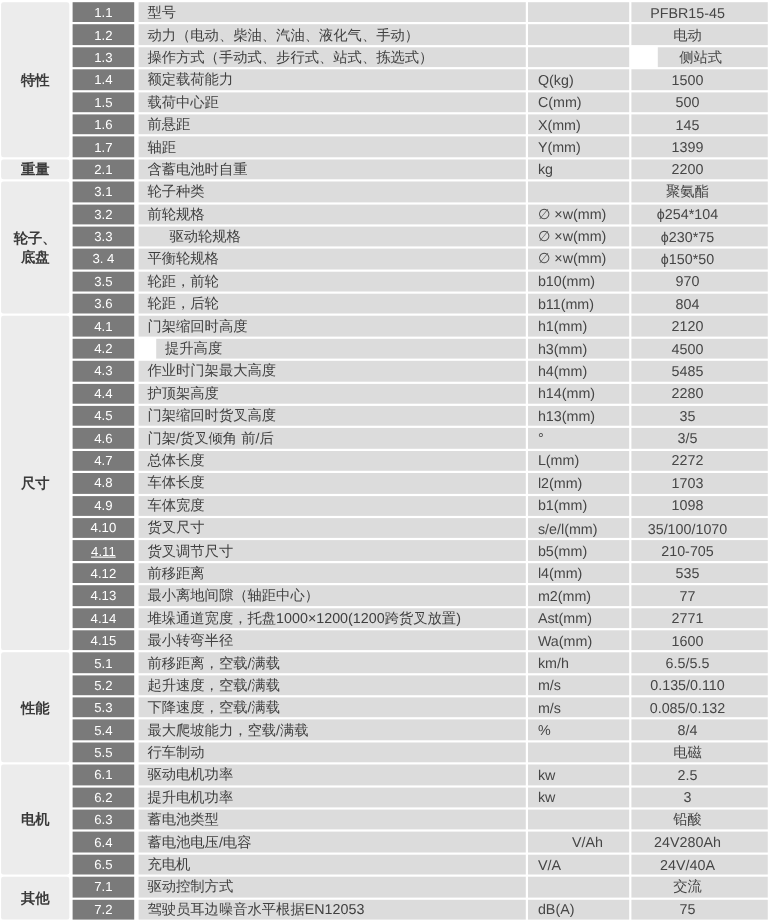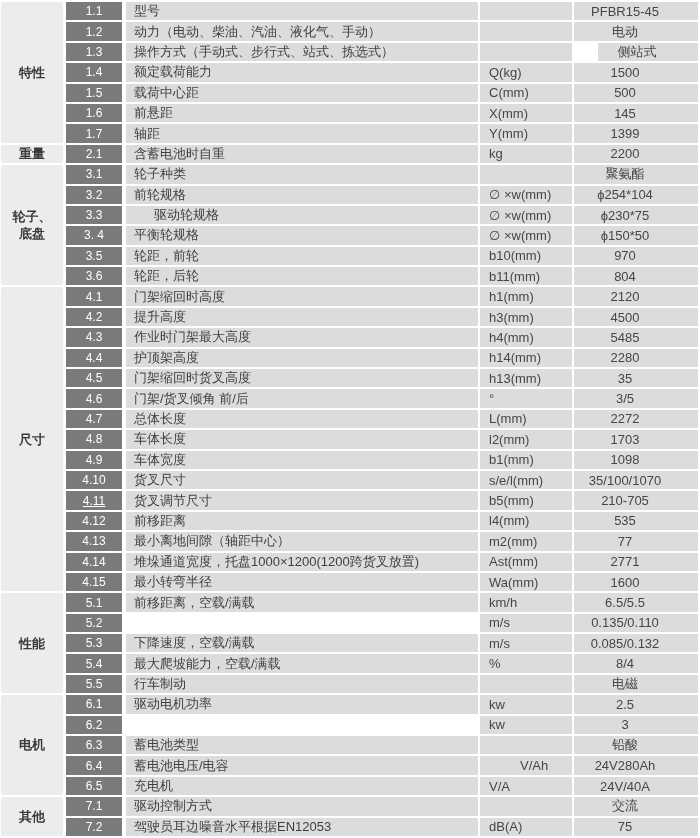--- a/index.html
+++ b/index.html
@@ -113,21 +113,21 @@
     <div class="cell badge" style="grid-row: 14;">3.6</div>
     <div class="cell desc" style="grid-row: 14;">轮距，后轮</div>
     <div class="cell unit" style="grid-row: 14;">b11(mm)</div>
     <div class="cell value" style="grid-row: 14;">804</div>
     <div class="group-cell" style="grid-row: 15 / span 15;">尺寸</div>
     <div class="cell badge" style="grid-row: 15;">4.1</div>
     <div class="cell desc" style="grid-row: 15;">门架缩回时高度</div>
     <div class="cell unit" style="grid-row: 15;">h1(mm)</div>
     <div class="cell value" style="grid-row: 15;">2120</div>
     <div class="cell badge" style="grid-row: 16;">4.2</div>
-    <div class="cell desc" style="grid-row: 16;">提升高度</div>
+    <div class="cell desc" style="grid-row: 16; margin-left: 16px;">提升高度</div>
     <div class="cell unit" style="grid-row: 16;">h3(mm)</div>
     <div class="cell value" style="grid-row: 16;">4500</div>
     <div class="cell badge" style="grid-row: 17;">4.3</div>
     <div class="cell desc" style="grid-row: 17;">作业时门架最大高度</div>
     <div class="cell unit" style="grid-row: 17;">h4(mm)</div>
     <div class="cell value" style="grid-row: 17;">5485</div>
     <div class="cell badge" style="grid-row: 18;">4.4</div>
     <div class="cell desc" style="grid-row: 18;">护顶架高度</div>
     <div class="cell unit" style="grid-row: 18;">h14(mm)</div>
     <div class="cell value" style="grid-row: 18;">2280</div>
@@ -174,40 +174,42 @@
     <div class="cell badge" style="grid-row: 29;">4.15</div>
     <div class="cell desc" style="grid-row: 29;">最小转弯半径</div>
     <div class="cell unit" style="grid-row: 29;">Wa(mm)</div>
     <div class="cell value" style="grid-row: 29;">1600</div>
     <div class="group-cell" style="grid-row: 30 / span 5;">性能</div>
     <div class="cell badge" style="grid-row: 30;">5.1</div>
     <div class="cell desc" style="grid-row: 30;">前移距离，空载/满载</div>
     <div class="cell unit" style="grid-row: 30;">km/h</div>
     <div class="cell value" style="grid-row: 30;">6.5/5.5</div>
     <div class="cell badge" style="grid-row: 31;">5.2</div>
+    <div class="cell desc" style="grid-row: 31;">起升速度，空载/满载</div>
     <div class="cell unit" style="grid-row: 31;">m/s</div>
     <div class="cell value" style="grid-row: 31;">0.135/0.110</div>
     <div class="cell badge" style="grid-row: 32;">5.3</div>
     <div class="cell desc" style="grid-row: 32;">下降速度，空载/满载</div>
     <div class="cell unit" style="grid-row: 32;">m/s</div>
     <div class="cell value" style="grid-row: 32;">0.085/0.132</div>
     <div class="cell badge" style="grid-row: 33;">5.4</div>
     <div class="cell desc" style="grid-row: 33;">最大爬坡能力，空载/满载</div>
     <div class="cell unit" style="grid-row: 33;">%</div>
     <div class="cell value" style="grid-row: 33;">8/4</div>
     <div class="cell badge" style="grid-row: 34;">5.5</div>
     <div class="cell desc" style="grid-row: 34;">行车制动</div>
     <div class="cell unit" style="grid-row: 34;"></div>
     <div class="cell value" style="grid-row: 34;">电磁</div>
     <div class="group-cell" style="grid-row: 35 / span 5;">电机</div>
     <div class="cell badge" style="grid-row: 35;">6.1</div>
     <div class="cell desc" style="grid-row: 35;">驱动电机功率</div>
     <div class="cell unit" style="grid-row: 35;">kw</div>
     <div class="cell value" style="grid-row: 35;">2.5</div>
     <div class="cell badge" style="grid-row: 36;">6.2</div>
+    <div class="cell desc" style="grid-row: 36;">提升电机功率</div>
     <div class="cell unit" style="grid-row: 36;">kw</div>
     <div class="cell value" style="grid-row: 36;">3</div>
     <div class="cell badge" style="grid-row: 37;">6.3</div>
     <div class="cell desc" style="grid-row: 37;">蓄电池类型</div>
     <div class="cell unit" style="grid-row: 37;"></div>
     <div class="cell value" style="grid-row: 37;">铅酸</div>
     <div class="cell badge" style="grid-row: 38; text-align: right;">6.4</div>
     <div class="cell desc" style="grid-row: 38;">蓄电池电压/电容</div>
     <div class="cell unit" style="grid-row: 38; padding-left: 40px;">V/Ah</div>
     <div class="cell value" style="grid-row: 38;">24V280Ah</div>

